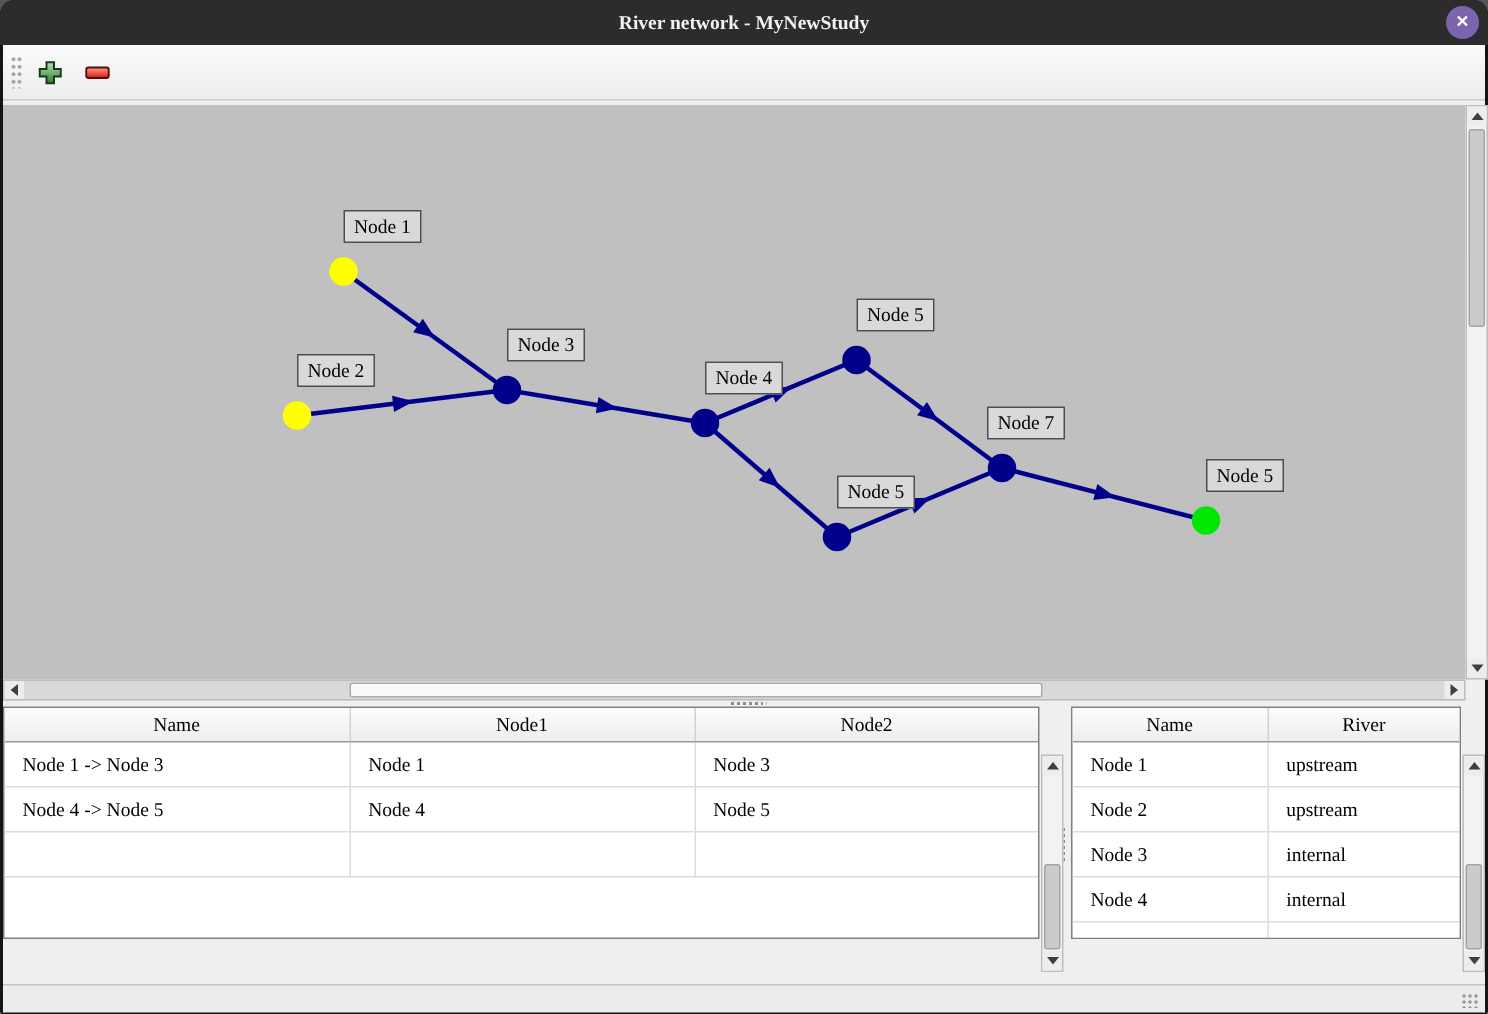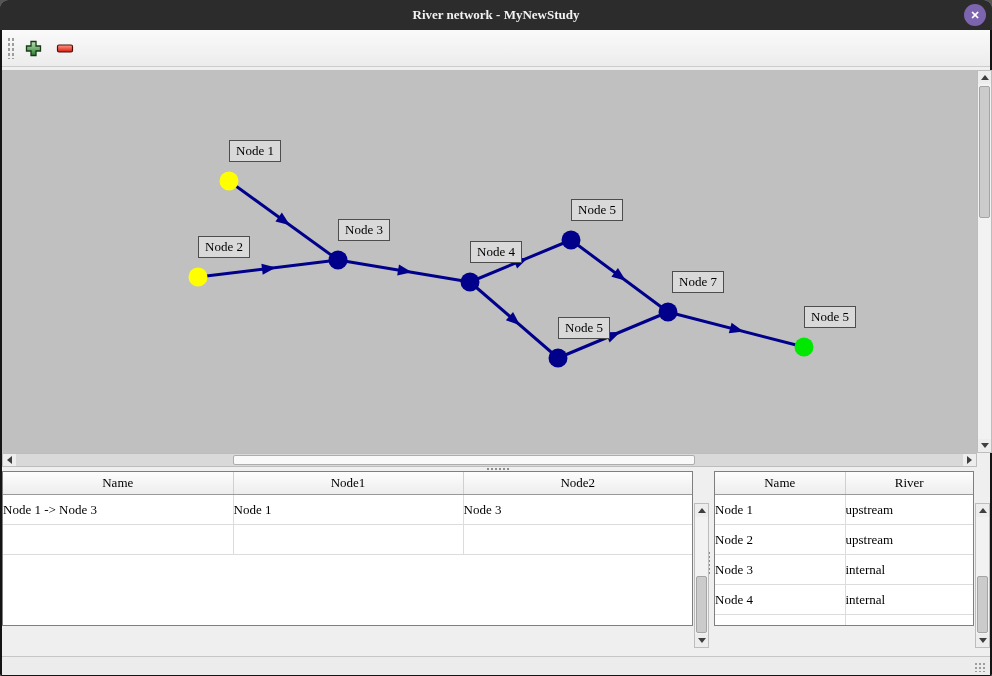--- a/index.html
+++ b/index.html
@@ -47,21 +47,21 @@
     display:flex;align-items:center;justify-content:center;}
   .tri-up{width:0;height:0;border-left:6px solid transparent;border-right:6px solid transparent;border-bottom:7px solid #161616;}
   .tri-down{width:0;height:0;border-left:6px solid transparent;border-right:6px solid transparent;border-top:7px solid #161616;}
   
   .table-wrap{position:absolute;top:471px;height:155px;box-sizing:border-box;
     background:#fff;border:1px solid #7f7f7f;overflow:hidden;}
   table{border-collapse:collapse;table-layout:fixed;width:100%;font-size:13px;color:#000;}
   th{height:22px;font-weight:normal;text-align:center;padding:0;
     background:linear-gradient(#fdfdfd,#ededed);border-bottom:1px solid #999;border-right:1px solid #d0d0d0;}
   th:last-child{border-right:none;}
-  td{height:29px;padding:0 0;background:#fff;border-bottom:1px solid #dcdcdc;border-right:1px solid #dcdcdc;
+  td{height:29px;padding:0 12px;background:#fff;border-bottom:1px solid #dcdcdc;border-right:1px solid #dcdcdc;
     overflow:hidden;white-space:nowrap;}
   td:last-child{border-right:none;}
   
   .statusbar{position:absolute;left:2px;top:656px;width:988px;height:18px;background:#ececec;border-top:1px solid #c6c6c6;}
   .resize-grip{position:absolute;right:4px;bottom:3px;width:12px;height:10px;
     background-image:radial-gradient(#9d9d9d 1px,transparent 1.2px);background-size:4px 4px;}
 </style>
 </head>
 <body>
 
@@ -127,21 +127,21 @@
         <circle cx="666" cy="242" r="9.5" fill="#00008b"></circle>
         <circle cx="802" cy="277" r="9.5" fill="#00e800"></circle>
       </svg>
     <div id="labels">
         <div class="node-label" style="left: 227px; top: 70px;">Node 1</div>
         <div class="node-label" style="left: 196px; top: 166px;">Node 2</div>
         <div class="node-label" style="left: 336px; top: 149px;">Node 3</div>
         <div class="node-label" style="left: 468px; top: 171px;">Node 4</div>
         <div class="node-label" style="left: 569px; top: 129px;">Node 5</div>
         <div class="node-label" style="left: 556px; top: 247px;">Node 5</div>
-        <div class="node-label" style="left: 670px; top: 201px;">Node 7</div>
+        <div class="node-label" style="left: 656px; top: 201px;">Node 7</div>
         <div class="node-label" style="left: 802px; top: 236px;">Node 5</div>
       </div>
   </div>
 
   <div class="sb" style="left:977px;top:70px;width:15px;height:383px;">
     <div class="sb-btn" style="left:0;top:0;width:13px;height:13px;">
         <div class="arr arr-up"></div>
       </div>
     <div class="sb-thumb" style="left:1px;top:15px;width:11px;height:132px;"></div>
     <div class="sb-btn" style="left:0;bottom:0;width:13px;height:13px;">
@@ -204,20 +204,25 @@
           <th>Node2</th>
         </tr>
       </thead>
       <tbody id="links-tbody">
           <tr>
             <td>Node 1 -&gt; Node 3</td>
             <td>Node 1</td>
             <td>Node 3</td>
           </tr>
           <tr>
+            <td>Node 4 -&gt; Node 5</td>
+            <td>Node 4</td>
+            <td>Node 5</td>
+          </tr>
+          <tr>
             <td>&nbsp;</td>
             <td>&nbsp;</td>
             <td>&nbsp;</td>
           </tr>
         </tbody>
     </table>
   </div>
 
   <div class="sb" style="left:694px;top:503px;width:15px;height:145px;">
     <div class="sb-btn" style="left:0;top:0;width:13px;height:13px;">

